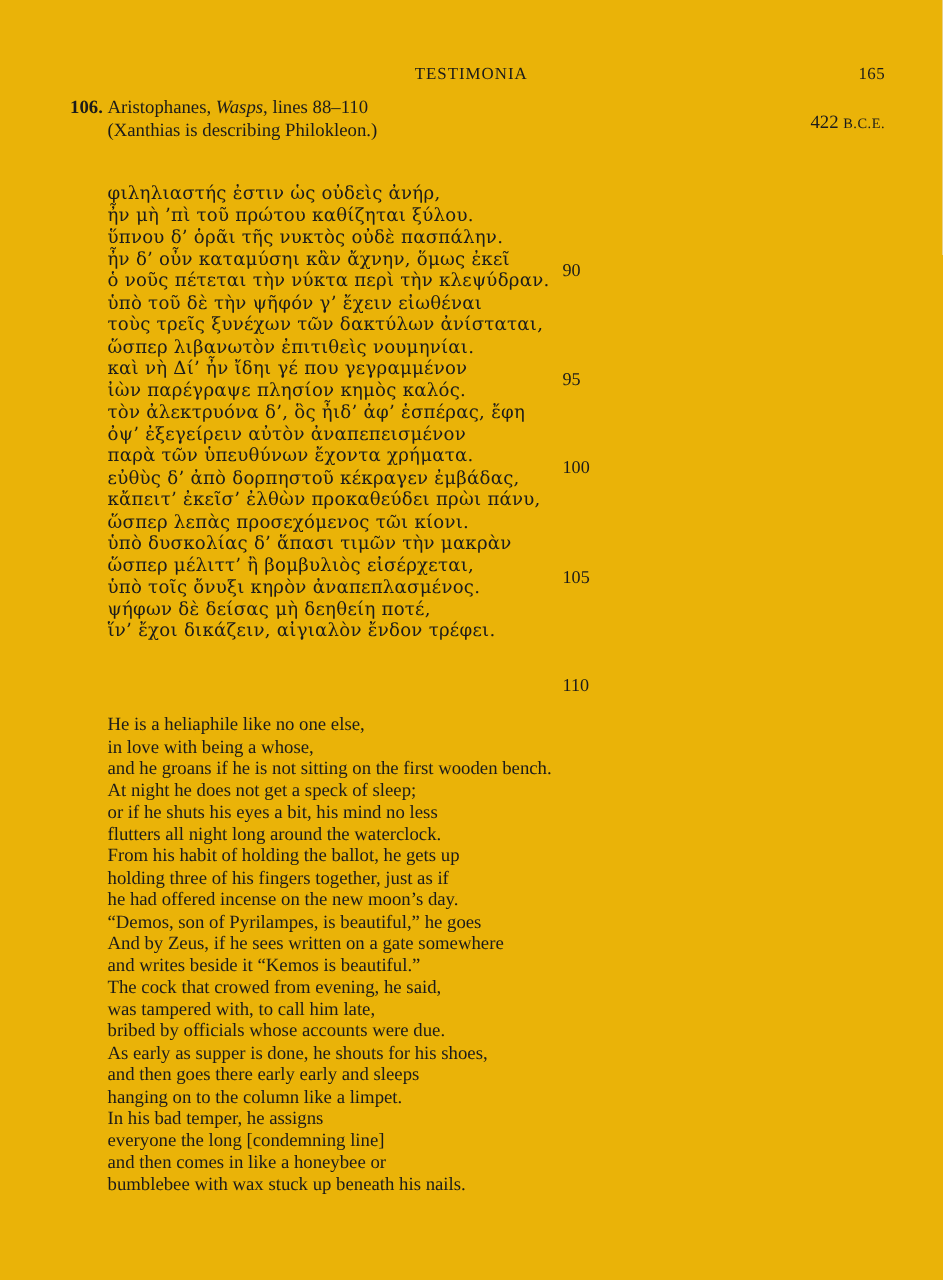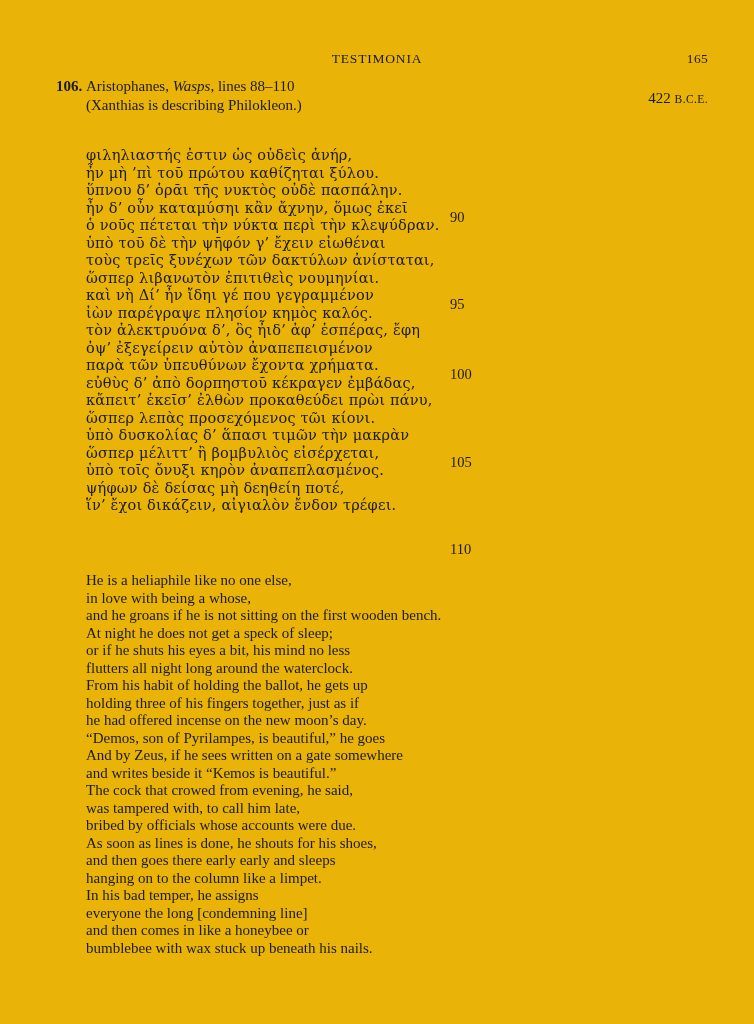--- a/index.html
+++ b/index.html
@@ -153,21 +153,21 @@
       <div class="verse-line">flutters all night long around the waterclock.</div>
       <div class="verse-line">From his habit of holding the ballot, he gets up</div>
       <div class="verse-line">holding three of his fingers together, just as if</div>
       <div class="verse-line">he had offered incense on the new moon’s day.</div>
       <div class="verse-line">“Demos, son of Pyrilampes, is beautiful,” he goes</div>
       <div class="verse-line">And by Zeus, if he sees written on a gate somewhere</div>
       <div class="verse-line">and writes beside it “Kemos is beautiful.”</div>
       <div class="verse-line">The cock that crowed from evening, he said,</div>
       <div class="verse-line">was tampered with, to call him late,</div>
       <div class="verse-line">bribed by officials whose accounts were due.</div>
-      <div class="verse-line">As soon as lines is done, he shouts for his shoes,</div>
+      <div class="verse-line">As early as supper is done, he shouts for his shoes,</div>
       <div class="verse-line">and then goes there early early and sleeps</div>
       <div class="verse-line">hanging on to the column like a limpet.</div>
       <div class="verse-line">In his bad temper, he assigns</div>
       <div class="verse-line">everyone the long [condemning line]</div>
       <div class="verse-line">and then comes in like a honeybee or</div>
       <div class="verse-line">bumblebee with wax stuck up beneath his nails.</div>
     </div>
 
 </div>
 

